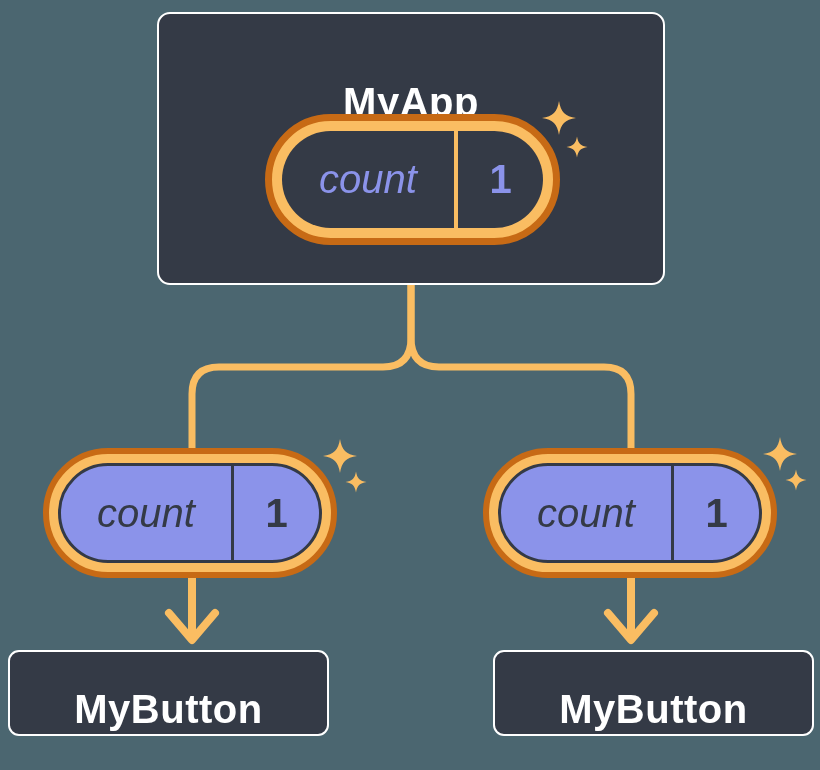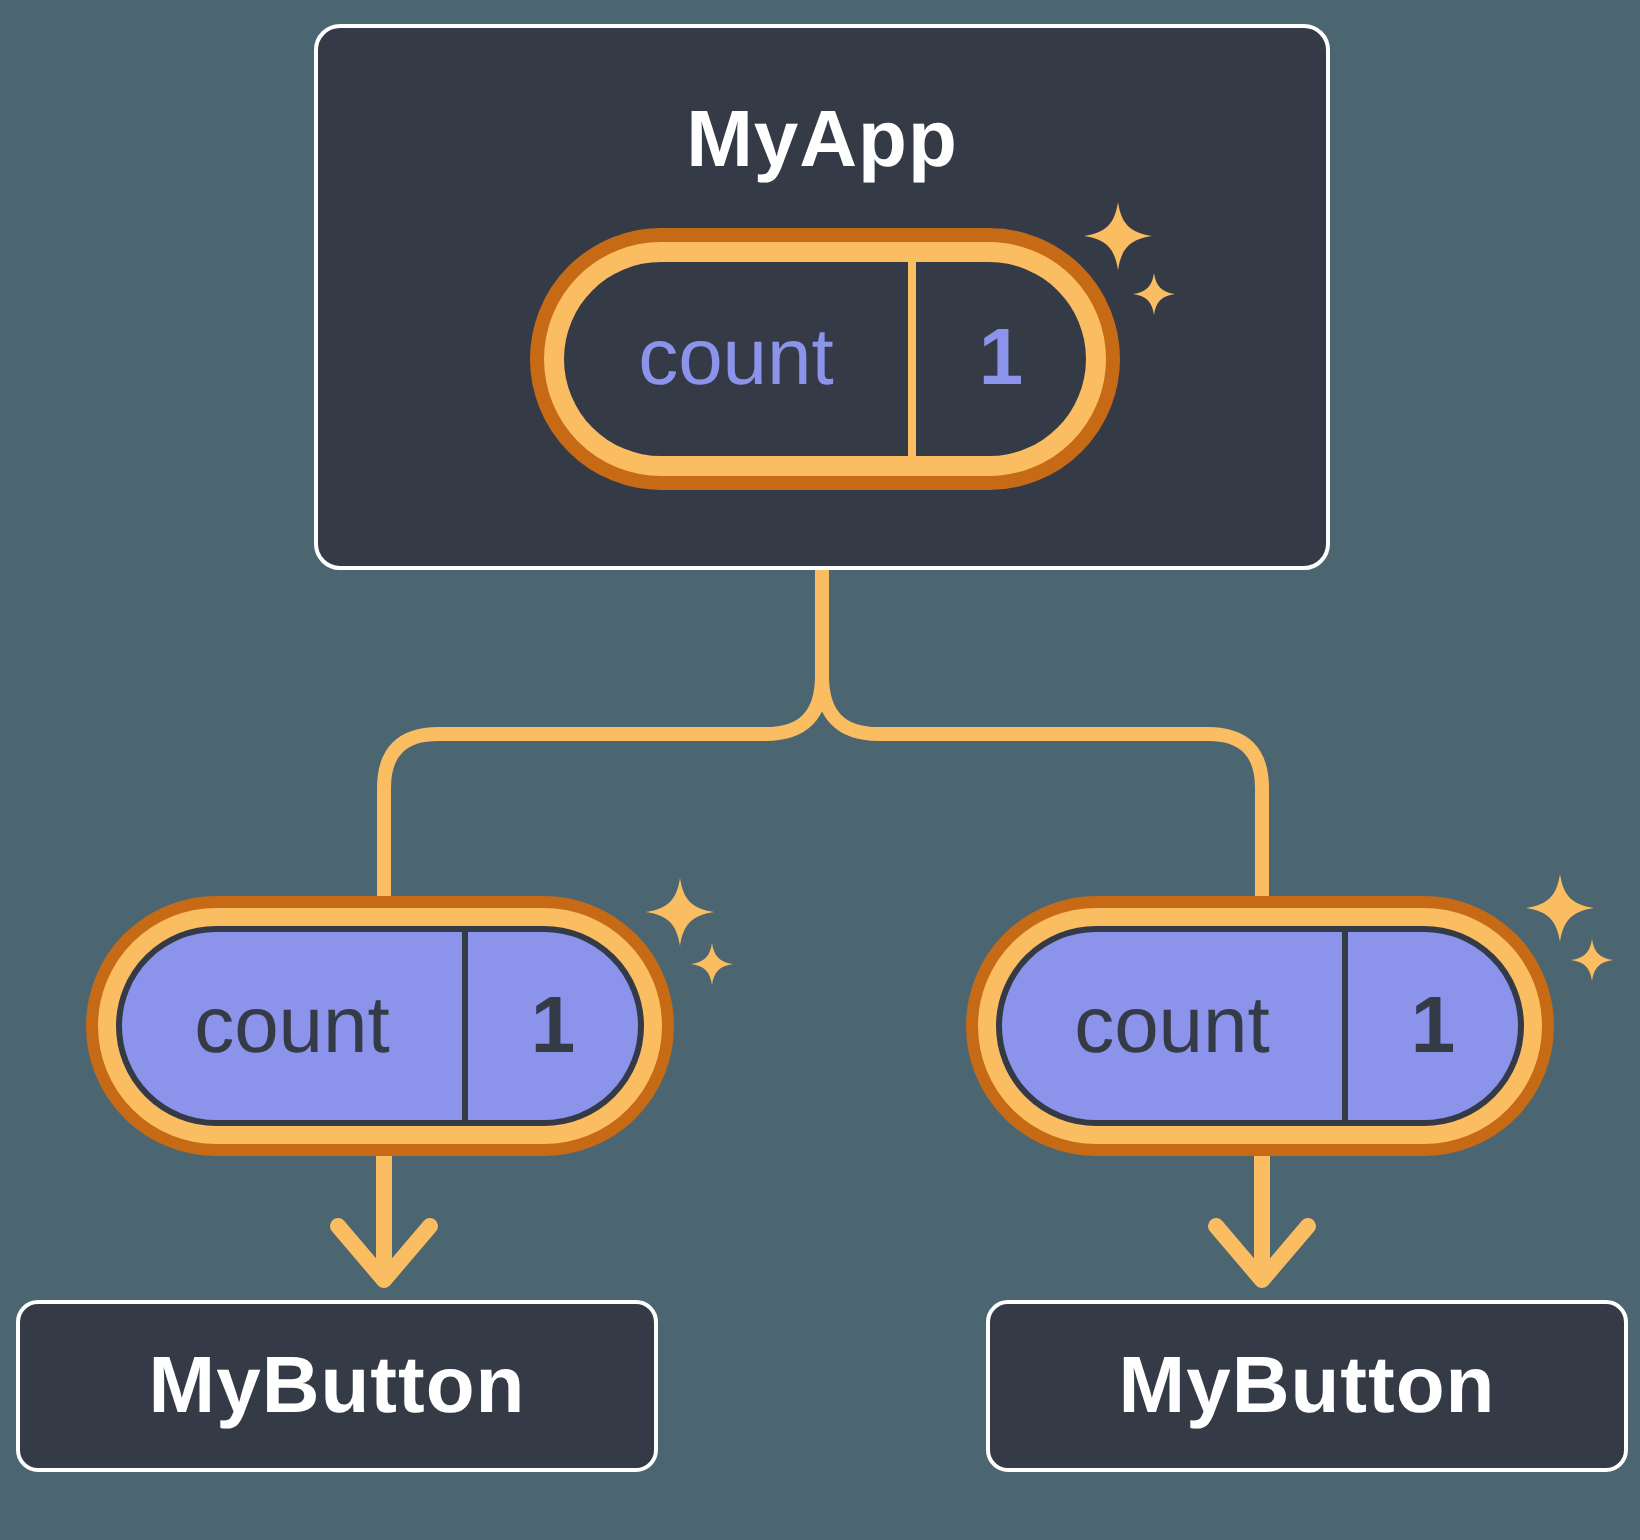--- a/index.html
+++ b/index.html
@@ -34,20 +34,21 @@
     left: 157px; top: 12px;
     width: 508px; height: 273px;
     border-radius: 13px;
   }
   .component-title {
     color: var(--white, #FFFFFF);
     font-size: 40px;
     font-weight: 600;
     letter-spacing: 0.5px;
     text-align: center;
+    margin-top: 32px;
   }
   #myapp-title {
     position: absolute;
     left: 0; top: 34px;
     width: 100%;
   }
   .button-card {
     top: 650px;
     width: 321px; height: 86px;
     border-radius: 11px;
@@ -94,21 +95,21 @@
   .prop-pill .pill-core {
     background: var(--purple, #8B93EA);
     border: 3px solid var(--slate, #343A46);
   }
   .cell {
     display: flex;
     align-items: center;
     justify-content: center;
     font-size: 40px;
   }
-  .cell.name  { flex: 1 1 auto; }
+  .cell.name  { flex: 1 1 auto; font-style: italic; }
   .cell.value { width: 85px; font-weight: 700; }
   .state-text { color: var(--purple, #8B93EA); }
   .prop-text  { color: var(--slate, #343A46); }
   .divider { flex: 0 0 auto; }
   .divider.light { width: 4px; background: var(--orange-light, #FABD62); }
   .divider.dark  { width: 3px; background: var(--slate, #343A46); }
 
   .line   { fill: none; stroke: var(--orange-light, #FABD62); stroke-width: 7; stroke-linecap: round; }
   .arrow  { fill: none; stroke: var(--orange-light, #FABD62); stroke-width: 8; stroke-linecap: round; stroke-linejoin: round; }
   .sparkle { fill: var(--orange-light, #FABD62); }

